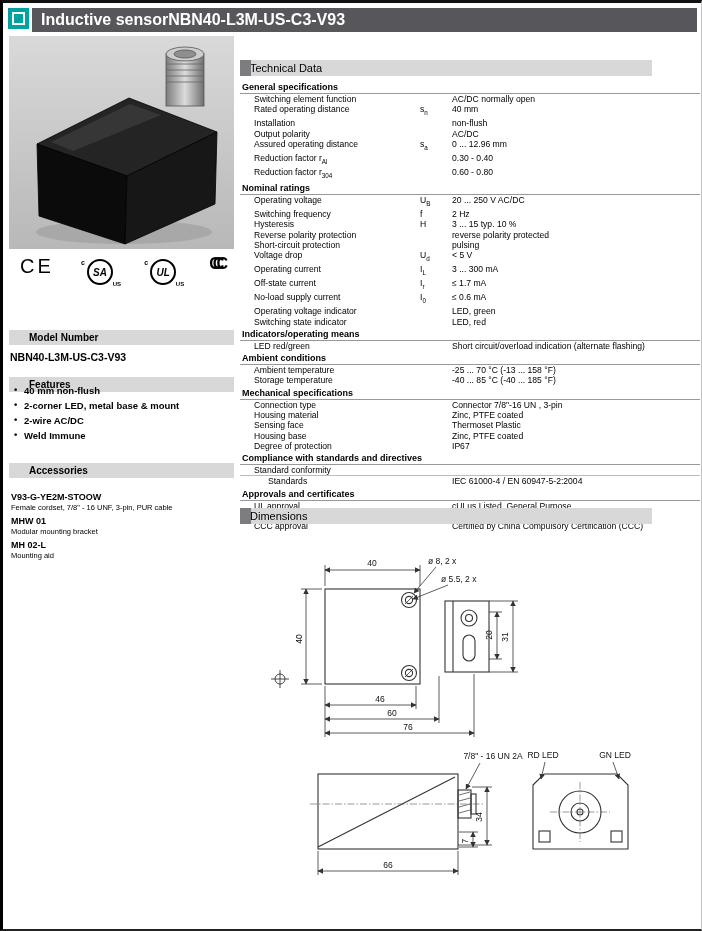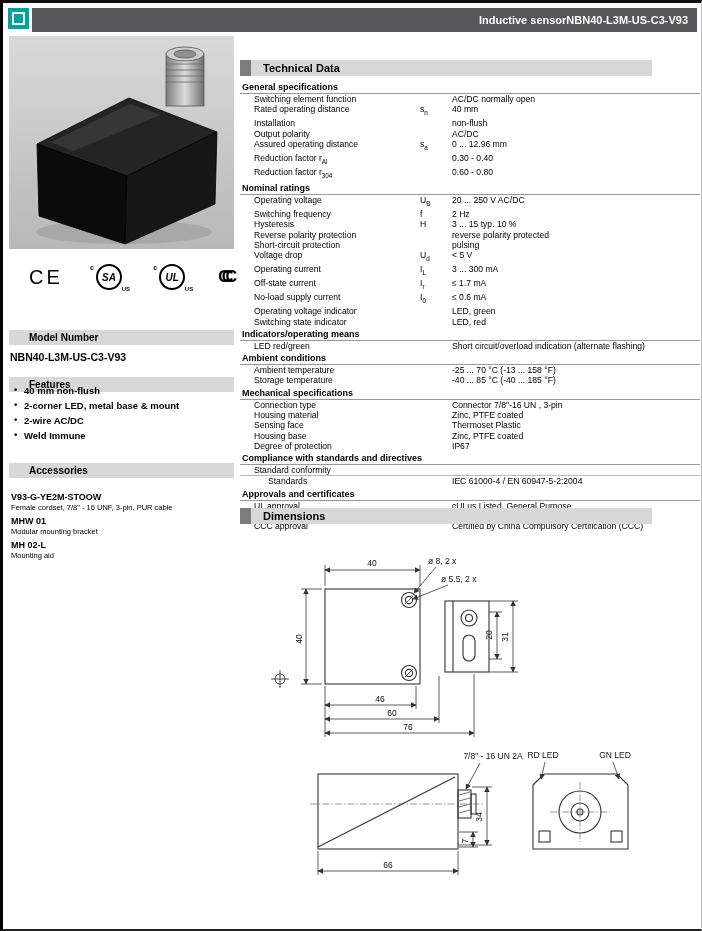--- a/index.html
+++ b/index.html
@@ -5,27 +5,27 @@
   *{margin:0;padding:0;box-sizing:border-box}
   html,body{background:#e9e9e9}
   body{font-family:"Liberation Sans",sans-serif;color:#000}
   .page{position:relative;width:702px;height:931px;background:#fff;overflow:hidden;
         border-left:3px solid #000;border-top:3px solid #111;border-bottom:2px solid #222;border-right:1px solid #c2c2c2}
 
   
   .header-bar{position:absolute;left:5px;top:5px;right:4px;height:21px;display:flex}
   .logo-sq{width:21px;height:21px;background:#00a3a0;margin-right:3px;position:relative;flex:0 0 21px}
   .logo-sq::after{content:"";position:absolute;inset:4px;border:2px solid #fff}
-  .title-bar{flex:1;background:#57575b;color:#fff;font-weight:bold;font-size:11px;
-             display:flex;justify-content:flex-end;align-items:center;padding:12px 9px}
+  .title-bar{flex:1;background:#57575b;color:#fff;font-weight:bold;font-size:16px;
+             display:flex;justify-content:flex-start;align-items:center;padding:12px 9px}
 
   
   .photo{position:absolute;left:6px;top:33px;width:225px;height:213px}
   .photo svg{display:block;width:100%;height:100%}
-  .certs{position:absolute;left:18px;top:252px;width:225px;height:44px;display:flex;align-items:center;
+  .certs{position:absolute;left:9px;top:252px;width:225px;height:44px;display:flex;
          justify-content:space-between;padding:0 8px}
   .ce{font-size:20px;letter-spacing:3px;font-weight:400}
   .mark{position:relative;width:34px;height:34px}
   .mark .circle{position:absolute;left:4px;top:4px;width:26px;height:26px;border:2px solid #000;border-radius:50%;
                 display:flex;align-items:center;justify-content:center;font-weight:bold;font-style:italic;font-size:10px}
   .mark .tiny-c{position:absolute;left:-2px;top:4px;font-size:7px;font-weight:bold}
   .mark .tiny-us{position:absolute;right:-4px;bottom:2px;font-size:6px;font-weight:bold}
   .ccc{font-weight:bold;font-size:16px;letter-spacing:-8px;padding-right:9px}
 
   .bar{position:absolute;background:#d8d8d8;font-weight:bold;font-size:10px;line-height:15px;height:15px;padding-left:20px}
@@ -35,22 +35,22 @@
   .features-list{position:absolute;left:11px;top:383px;width:218px;list-style:none}
   .feature-item{font-size:9.5px;font-weight:bold;margin-bottom:5px;padding-left:10px;position:relative;line-height:10px}
   .feature-item::before{content:"\2022";position:absolute;left:0;top:-1px}
   #bar-acc{left:6px;top:460px;width:225px}
   .acc-list{position:absolute;left:8px;top:477px;width:220px}
   .acc-name{font-size:9px;font-weight:bold;margin-top:4px;line-height:10px}
   .acc-name:first-child{margin-top:12px}
   .acc-desc{font-size:7.5px;line-height:9px;margin-top:1px}
 
   
-  .big-bar{position:absolute;left:237px;width:412px;height:16px;background:#d8d8d8;font-weight:bold;font-size:11px;
-           line-height:16px;padding-left:23px}
+  .big-bar{position:absolute;left:237px;width:412px;height:16px;background:#d8d8d8;font-weight:normal;font-size:11px;
+           line-height:16px;padding-left:10px}
   .big-bar::before{content:"";position:absolute;left:0;top:0;width:11px;height:16px;background:#7d7d81}
   #bar-tech{top:57px}
   #bar-dim{top:505px}
 
   .tech-table{position:absolute;left:237px;top:77px;width:460px}
   .sec-h{font-size:9px;font-weight:bold;border-bottom:1px solid #98989c;padding:0 0 1px 2px;margin-top:2px;line-height:10px}
   .spec-row{display:flex;font-size:8.6px;line-height:10.3px}
   .spec-row .lab{flex:0 0 180px;padding-left:14px;white-space:nowrap;overflow:hidden}
   .spec-row .sym{flex:0 0 32px;white-space:nowrap}
   .spec-row .val{flex:1;white-space:nowrap;overflow:hidden}

